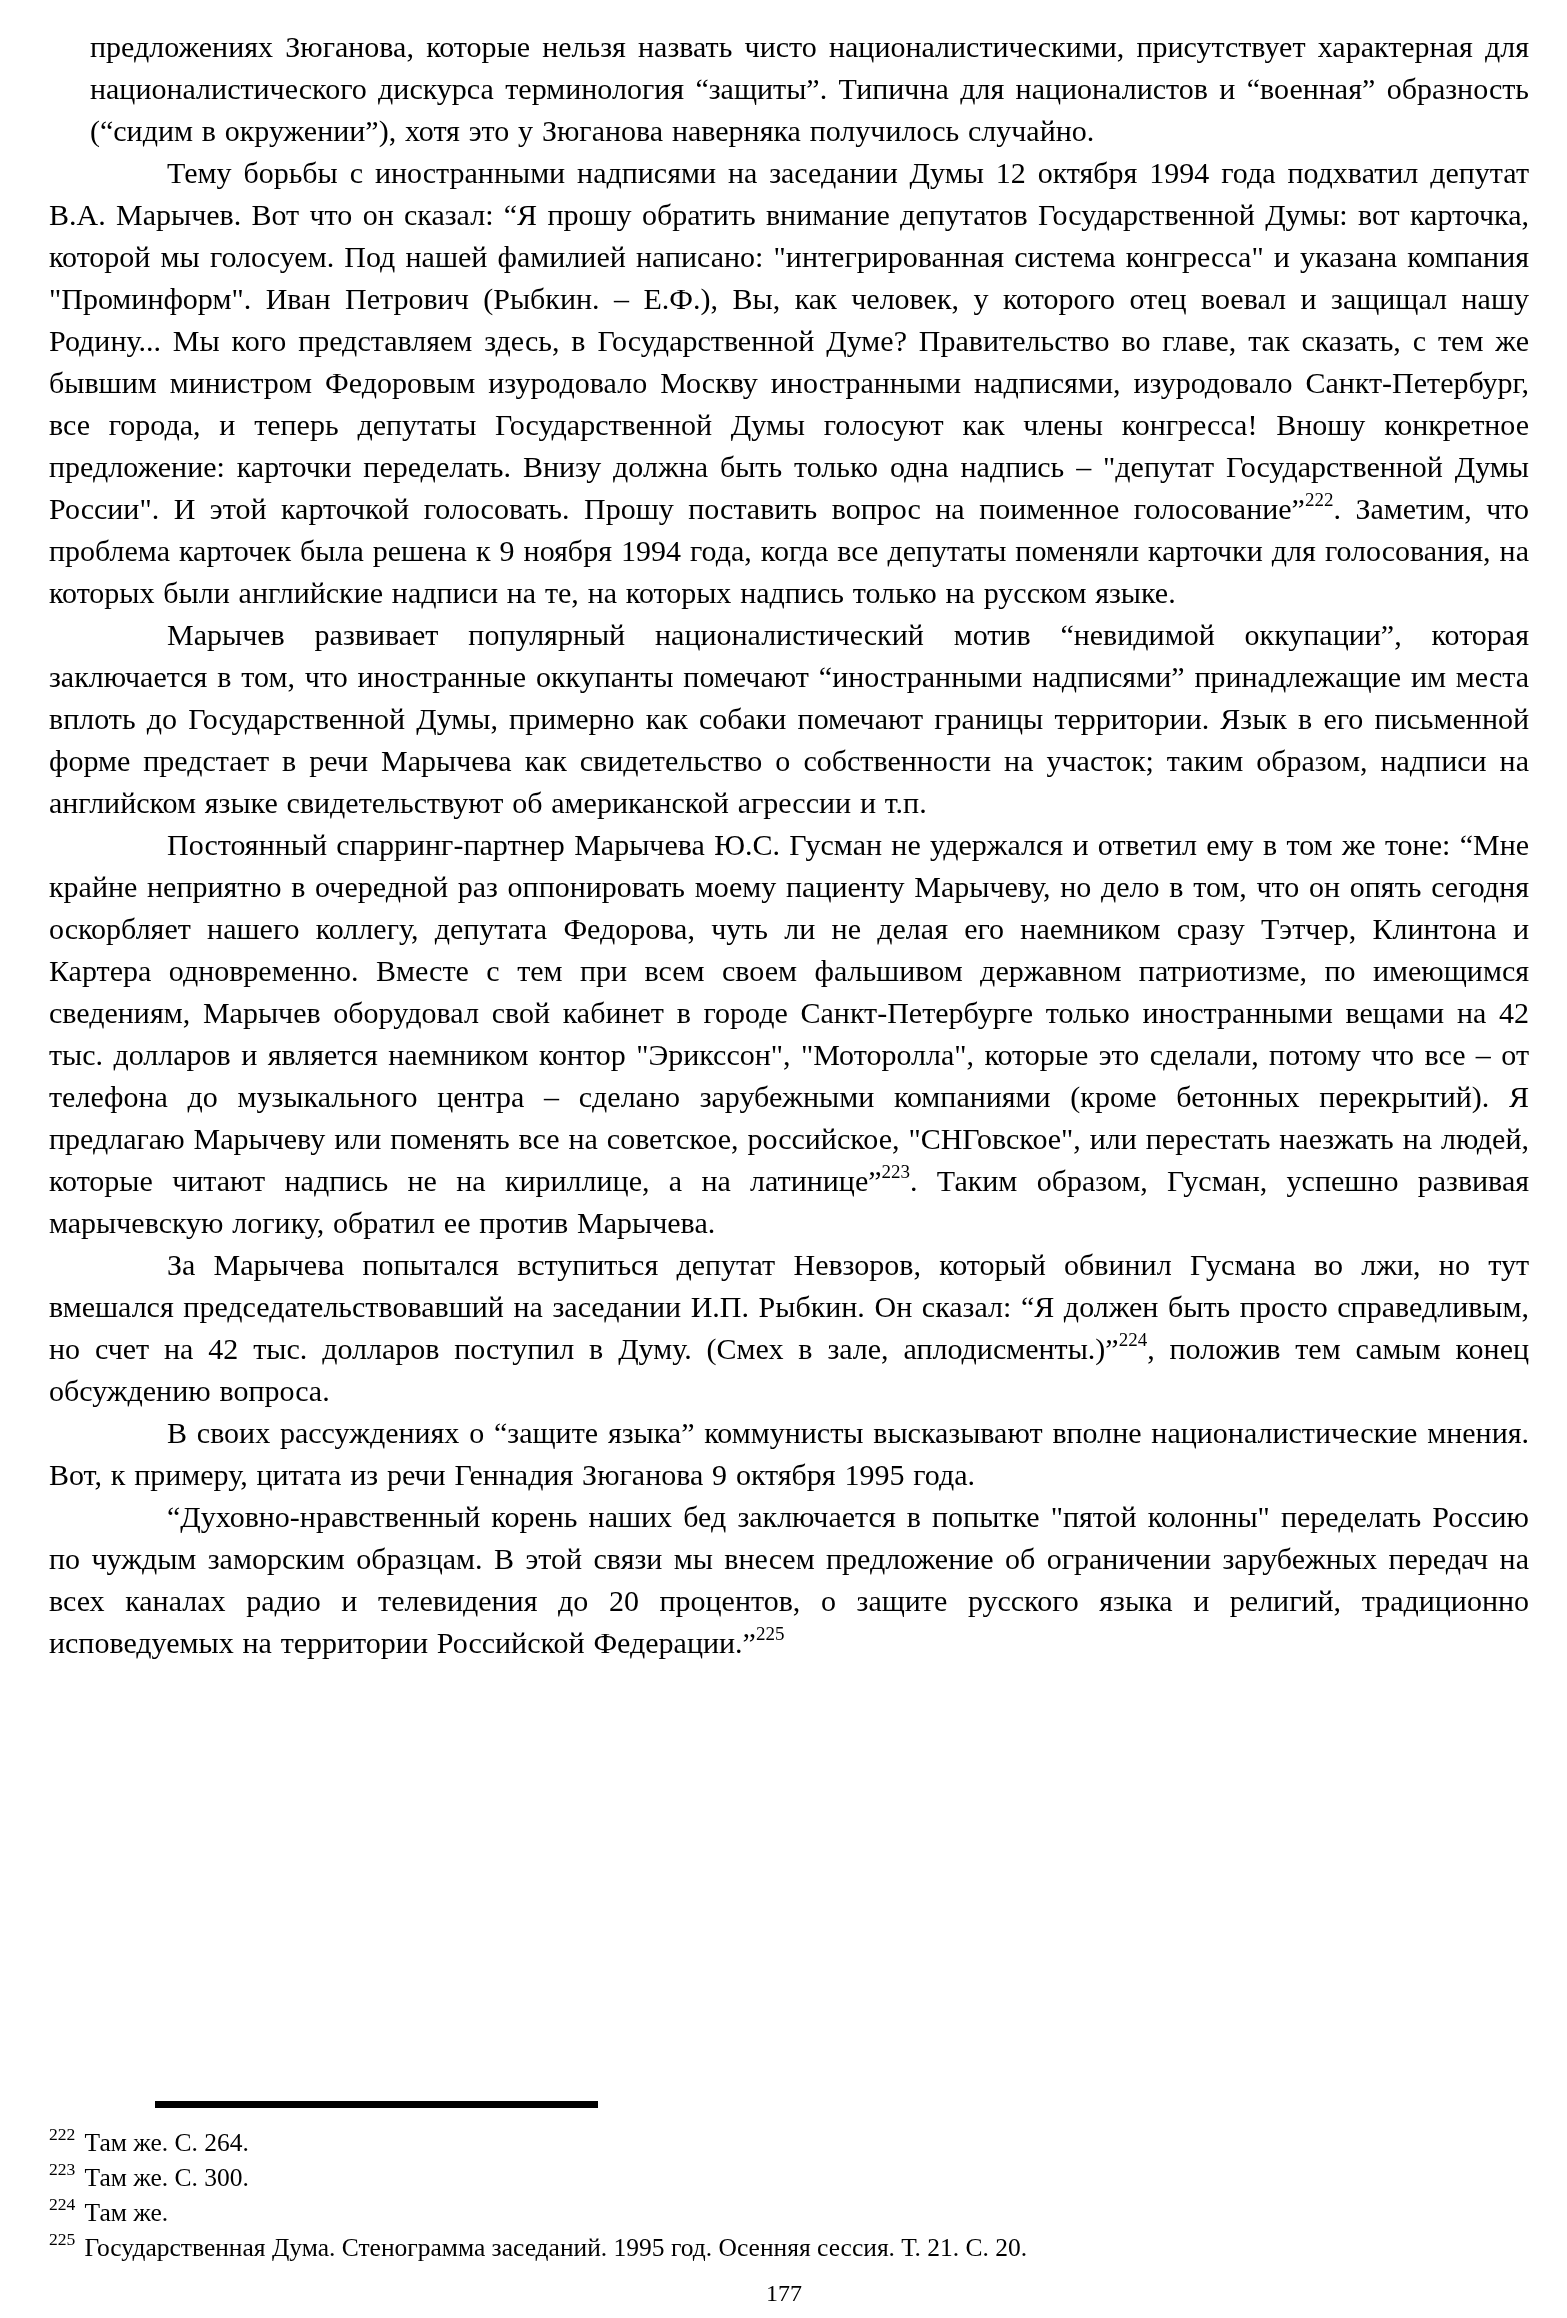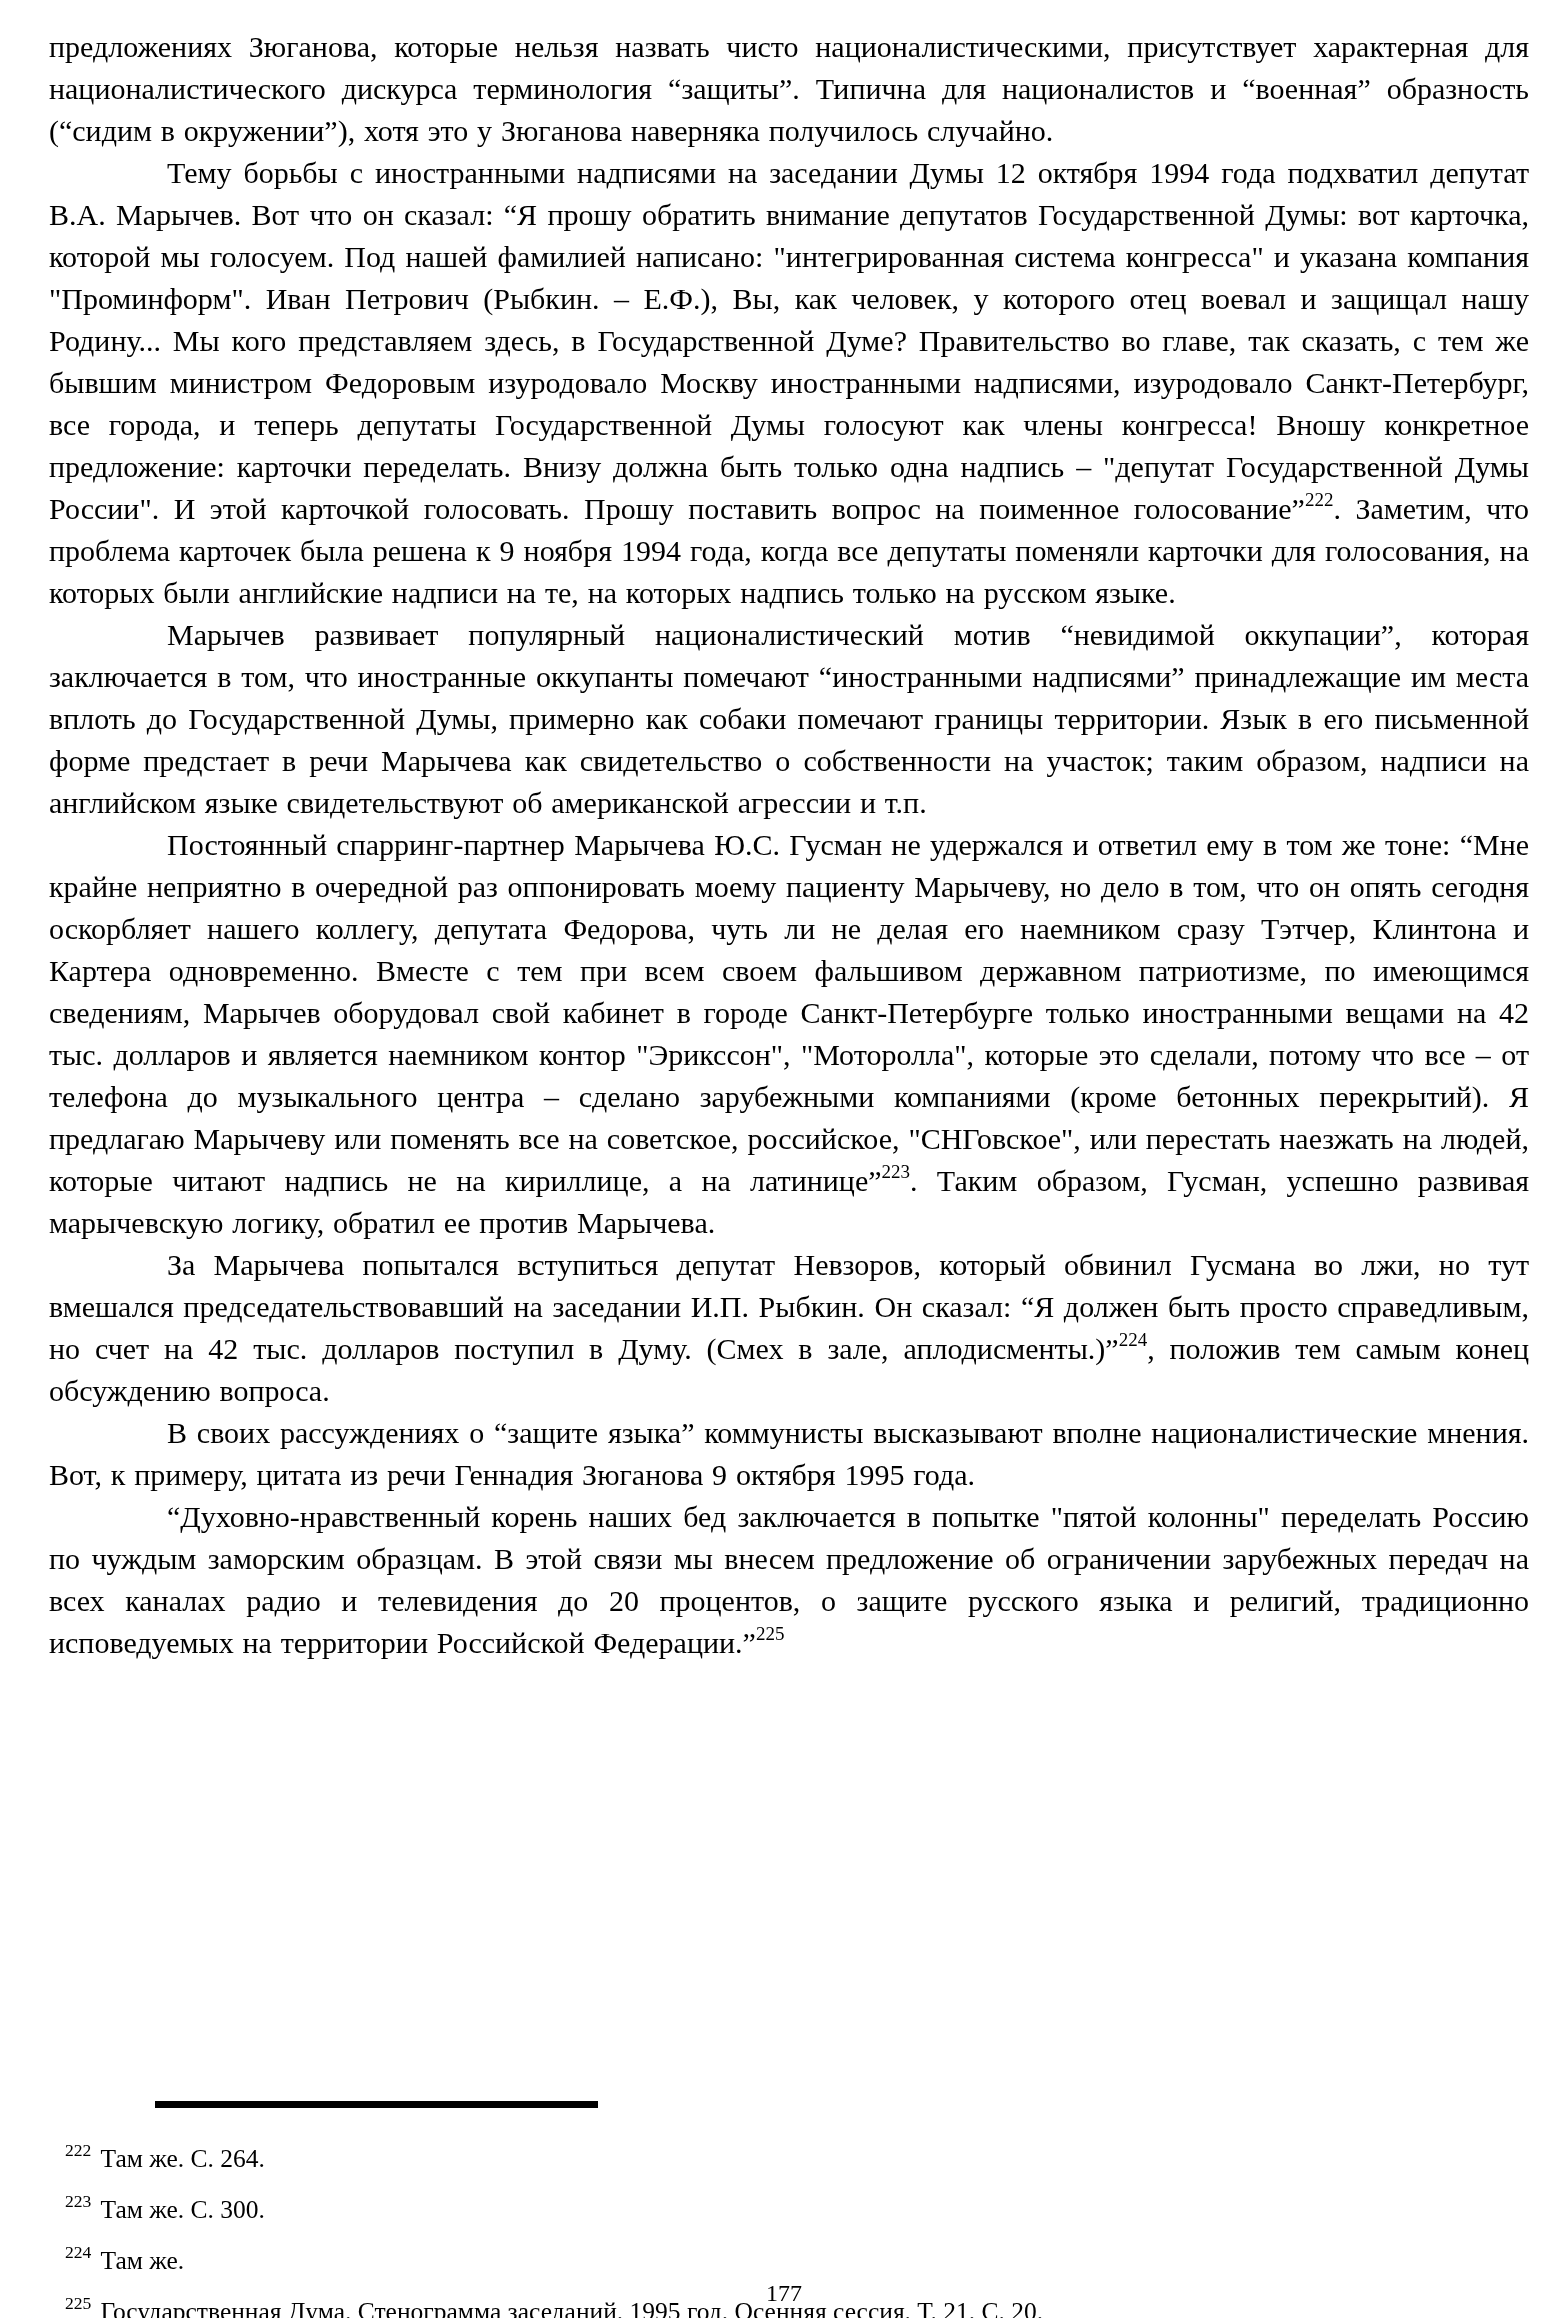--- a/index.html
+++ b/index.html
@@ -25,20 +25,21 @@
   .para {
     margin: 0;
     font-size: 30px;
     line-height: 42px;
     text-align: justify;
     text-indent: 118px;
     word-spacing: 1.3px;
   }
   .para.no-indent {
     text-indent: 0;
+    margin-left: 41px;
   }
   .fnref {
     font-size: 19px;
     line-height: 0;
     vertical-align: 13px;
     letter-spacing: 0;
   }
   .ed-initials {
   }
   .fn-sep {
@@ -51,21 +52,21 @@
   }
   .footnotes {
     position: absolute;
     left: 49px;
     top: 2125px;
     width: 1480px;
   }
   .footnote {
     font-size: 25.5px;
     line-height: 35px;
-    margin: 16px;
+    margin: 0;
     text-align: left;
   }
   .fn-num {
     font-size: 17.6px;
     line-height: 0;
     vertical-align: 11px;
     margin-right: 9.1px;
   }
   .page-number {
     position: absolute;

